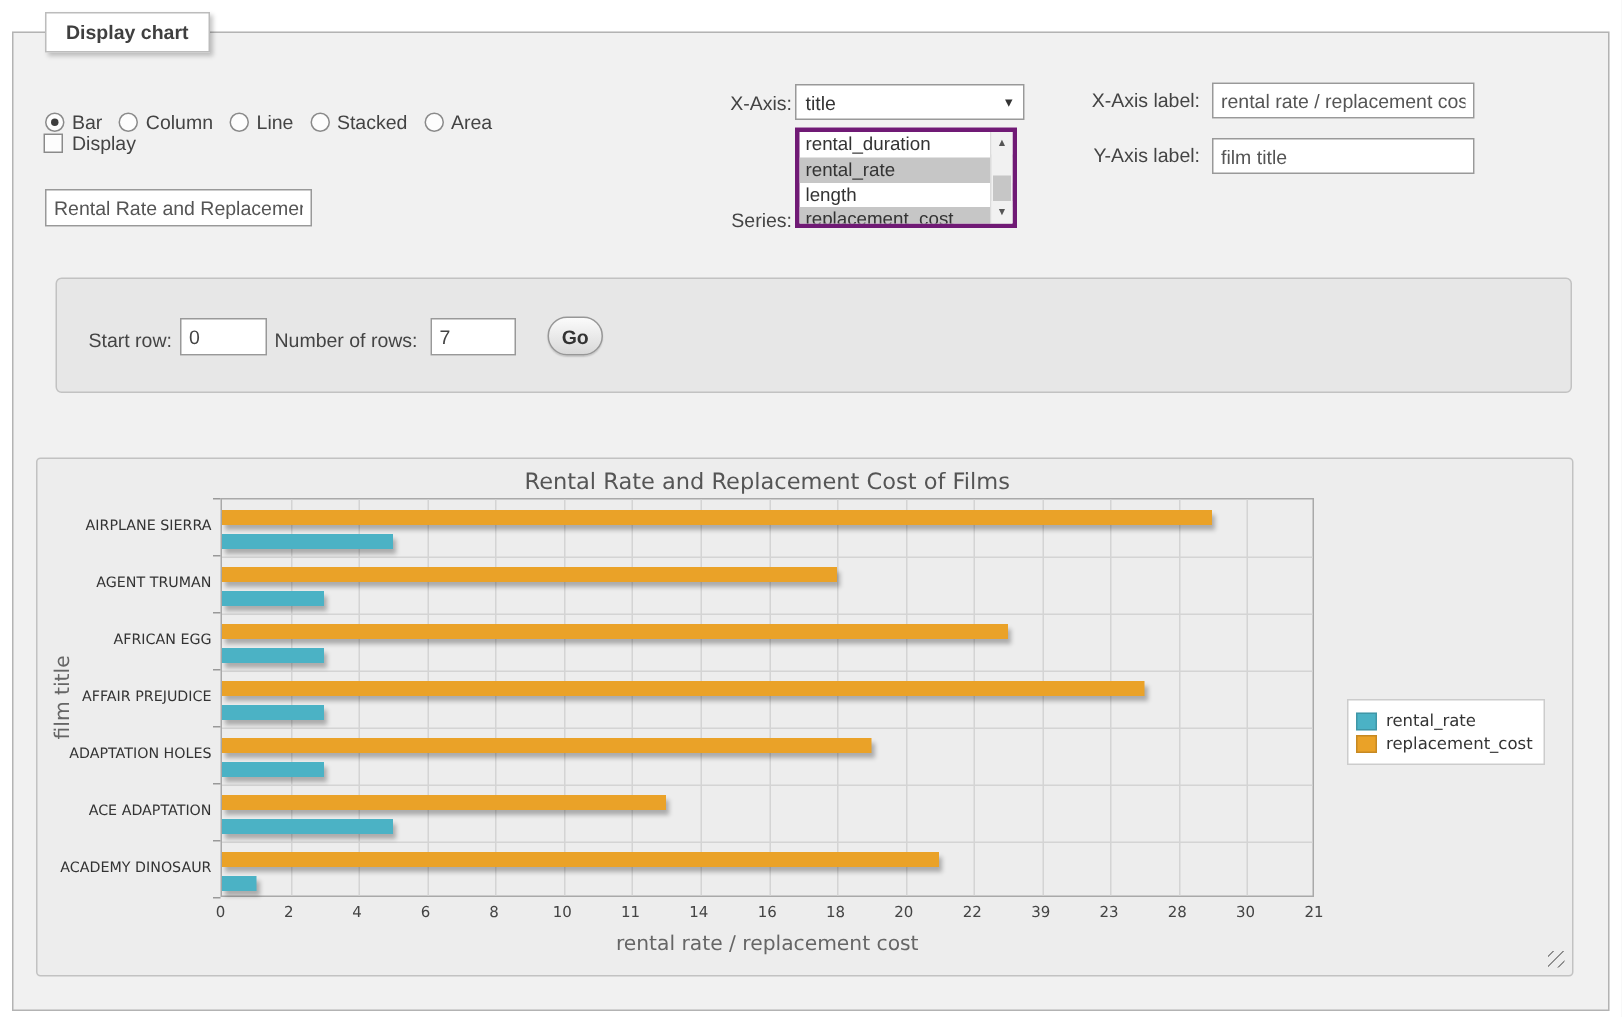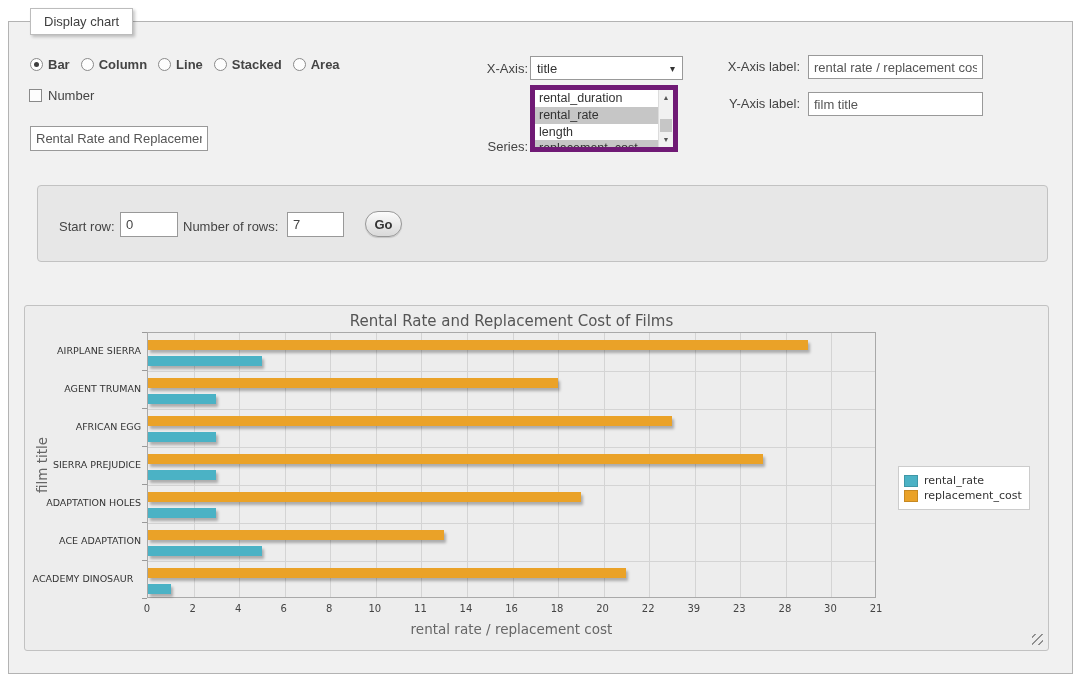--- a/index.html
+++ b/index.html
@@ -13,26 +13,26 @@
   .abs { position:absolute; }
 
   
   .fieldset {
     position:absolute; left:8px; top:21px; width:1065px; height:653px;
     border:1px solid #b3b3b3; background:#f1f1f1;
   }
   .fieldset-legend {
     position:absolute; left:30px; top:8px; z-index:5;
     background:#ffffff; border:1px solid #bcbcbc;
-    padding:5px 13px; font-weight:normal; color:#3f3f3f;
+    padding:5px 13px; font-weight:bold; color:#3f3f3f;
     box-shadow:2px 2px 3px rgba(0,0,0,.22);
   }
 
   
-  .radio-row { position:absolute; left:30px; top:57px; display:flex; align-items:flex-start;font-weight:bold; }
+  .radio-row { position:absolute; left:30px; top:74px; display:flex; align-items:flex-start; }
   .radio-opt { display:flex; align-items:center; margin-right:11px; cursor:default; }
   .radio {
     width:13px; height:13px; border:1px solid #8a8a8a; border-radius:50%;
     background:#fdfdfd; margin-right:5px; position:relative; flex:0 0 auto;
   }
   .radio.on::after{
     content:""; position:absolute; left:3px; top:3px; width:5px; height:5px;
     border-radius:50%; background:#3d3d3d;
   }
   .check-row { position:absolute; left:29px; top:88px; display:flex; align-items:center; }
@@ -54,21 +54,21 @@
   .select {
     position:absolute; left:530px; top:56px; width:153px; height:24px;
     background:#fff; border:1px solid #999; display:flex; align-items:center;
   }
   .select .val { padding-left:6px; color:#333; flex:1; }
   .select .arrow { font-size:10px; color:#333; padding-right:7px; }
 
   
   .listbox {
     position:absolute; left:530px; top:85px; width:148px; height:67px;
-    background:#fff; border:5px solid #701a75; overflow:hidden;
+    background:#fff; border:3px solid #701a75; overflow:hidden;
   }
   .listbox .opt {
     height:16.75px; line-height:16.5px; padding-left:4px;
     font-size:12.5px; color:#333; white-space:nowrap;
   }
   .listbox .opt.sel { background:#c6c6c6; }
   .sb { position:absolute; right:0; top:0; bottom:0; width:15px; background:#f1f1f1; border-left:1px solid #dcdcdc; }
   .sb-btn { height:15px; font-size:7px; color:#555; text-align:center; line-height:15px; background:#f1f1f1; }
   .sb-btn.down { position:absolute; bottom:0; left:0; right:0; }
   .sb-thumb { position:absolute; left:1px; right:1px; top:29px; height:21px; background:#c6c6c6; }
@@ -158,21 +158,21 @@
       <span>Stacked</span>
     </span>
     <span class="radio-opt">
       <span class="radio"></span>
       <span>Area</span>
     </span>
   </div>
 
 <div class="check-row">
   <span class="checkbox"></span>
-  <span>Number</span>
+  <span>Display</span>
 </div>
 
 <input type="text" class="abs title-input" value="Rental Rate and Replacement Cost of Films" style="">
 
 <span class="lbl" style="left:448px; top:61px; width:80px;">X-Axis:</span>
 <div class="select">
   <span class="val">title</span>
   <span class="arrow">▾</span>
 </div>
 
@@ -241,24 +241,24 @@
       <div class="bar" style="left: 0px; top: 175px; width: 68.1px; background: rgb(75, 178, 197);"></div>
       <div class="bar" style="left: 0px; top: 197px; width: 295.9px; background: rgb(234, 162, 40);"></div>
       <div class="bar" style="left: 0px; top: 213px; width: 113.7px; background: rgb(75, 178, 197);"></div>
       <div class="bar" style="left: 0px; top: 235px; width: 478.2px; background: rgb(234, 162, 40);"></div>
       <div class="bar" style="left: 0px; top: 251px; width: 22.6px; background: rgb(75, 178, 197);"></div>
     </div>
   <div>
       <div class="cat-label" style="top: 39px;">AIRPLANE SIERRA</div>
       <div class="cat-label" style="top: 77px;">AGENT TRUMAN</div>
       <div class="cat-label" style="top: 115px;">AFRICAN EGG</div>
-      <div class="cat-label" style="top: 153px;">SIERRA PREJUDICE</div>
+      <div class="cat-label" style="top: 153px;">AFFAIR PREJUDICE</div>
       <div class="cat-label" style="top: 191px;">ADAPTATION HOLES</div>
       <div class="cat-label" style="top: 229px;">ACE ADAPTATION</div>
-      <div class="cat-label" style="top: 267px; text-align: center;">ACADEMY DINOSAUR</div>
+      <div class="cat-label" style="top: 267px;">ACADEMY DINOSAUR</div>
       <div class="ytick" style="top: 26px;"></div>
       <div class="ytick" style="top: 64px;"></div>
       <div class="ytick" style="top: 102px;"></div>
       <div class="ytick" style="top: 140px;"></div>
       <div class="ytick" style="top: 178px;"></div>
       <div class="ytick" style="top: 216px;"></div>
       <div class="ytick" style="top: 254px;"></div>
       <div class="ytick" style="top: 292px;"></div>
     </div>
   <div>

